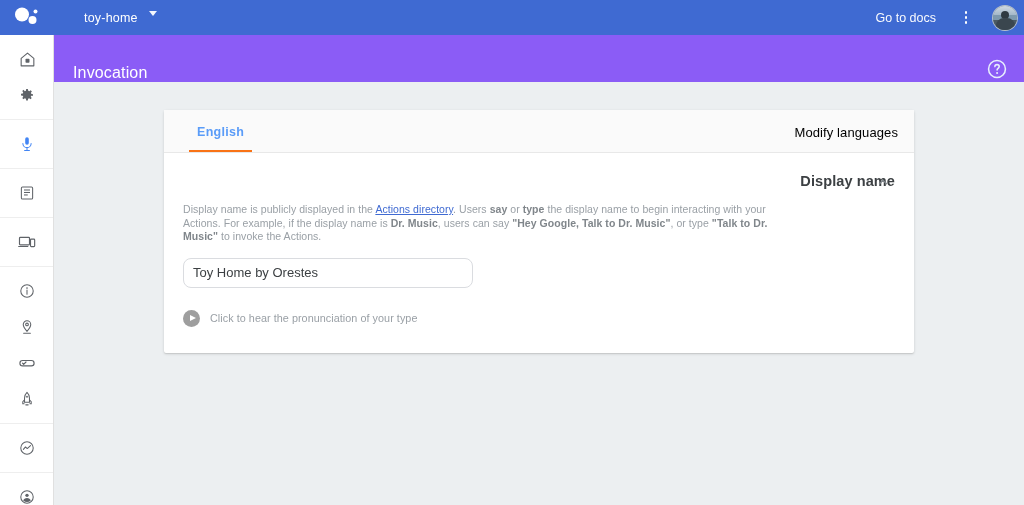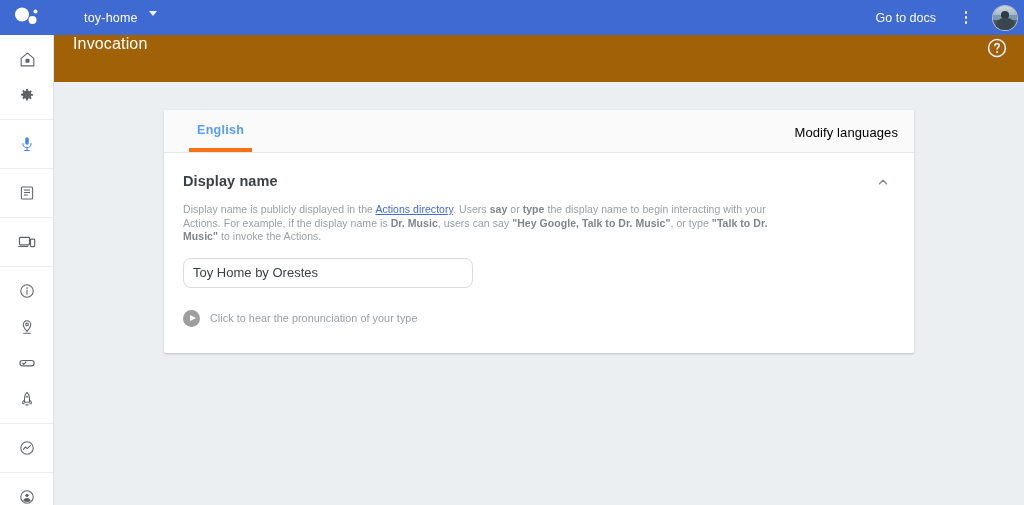--- a/index.html
+++ b/index.html
@@ -102,22 +102,22 @@
   .rail-item svg { display: block; }
   .rail-item .ico-stroke { stroke: #5f6368; fill: none; stroke-width: 1.4; }
   .rail-item .ico-fill   { fill: #5f6368; }
   .rail-item.active .ico-stroke { stroke: #4285f4; }
   .rail-item.active .ico-fill   { fill: #4285f4; }
 
   
   .pagebar {
     position: absolute; top: 35px; left: 54px;
     width: 970px; height: 47px;
-    background: #a16207;
-    display: flex; align-items: flex-start;
+    background: #8b5cf6;
+    display: flex; align-items: flex-end;
     z-index: 10;
   }
   .page-title {
     color: #ffffff;
     font-size: 16px;
     margin-left: 19px;
     letter-spacing: .15px;
   }
   .pagebar-right {
     margin-left: auto; display: flex; align-items: center;
@@ -165,40 +165,41 @@
     padding: 0 16px;
     position: relative;
   }
   .tab {
     font-size: 12.5px;
     color: #5a9cf8;
     font-weight: 600;
     letter-spacing: .3px;
     padding: 0 8px 11px 8px;
     margin-left: 9px;
-    border-bottom: 4px solid #f97316;
+    border-bottom: 2px solid #f97316;
     cursor: pointer;
   }
   .modify-link {
     margin-left: auto;
     font-size: 13px;
     color: #000000;
     font-weight: 400;
     letter-spacing: .1px;
     padding-bottom: 12px;
     text-decoration: none;
     cursor: pointer;
   }
   .card-body { padding: 20px 19px 26px 19px; position: relative; }
   .section-title {
     font-size: 14.5px;
     font-weight: bold;
     color: #3c4043;
     margin: 0 0 14px 0;
     letter-spacing: .1px;
+    text-align: right;
   }
   .collapse-chevron {
     position: absolute;
     right: 20px; top: 18px;
     width: 22px; height: 22px;
     display: flex; align-items: center; justify-content: center;
     cursor: pointer;
   }
   .desc {
     font-size: 10.5px;

